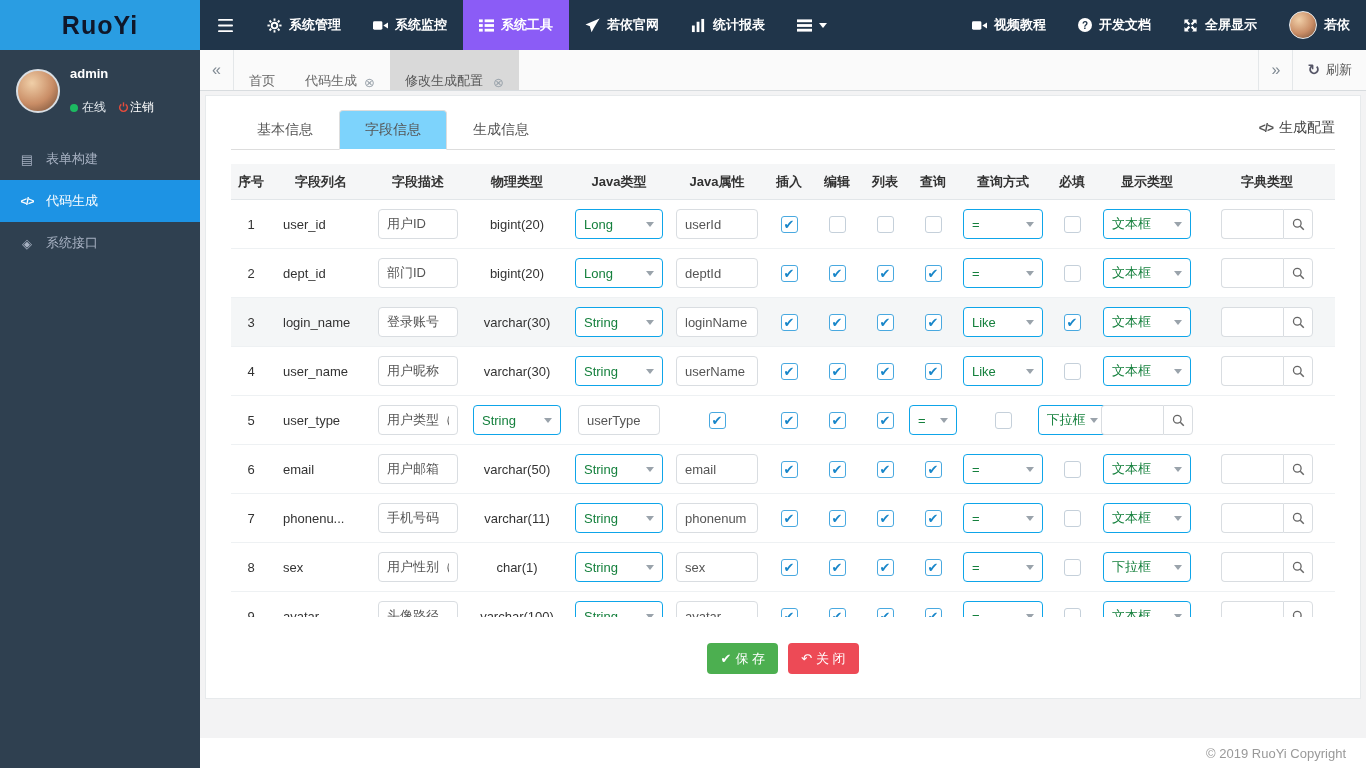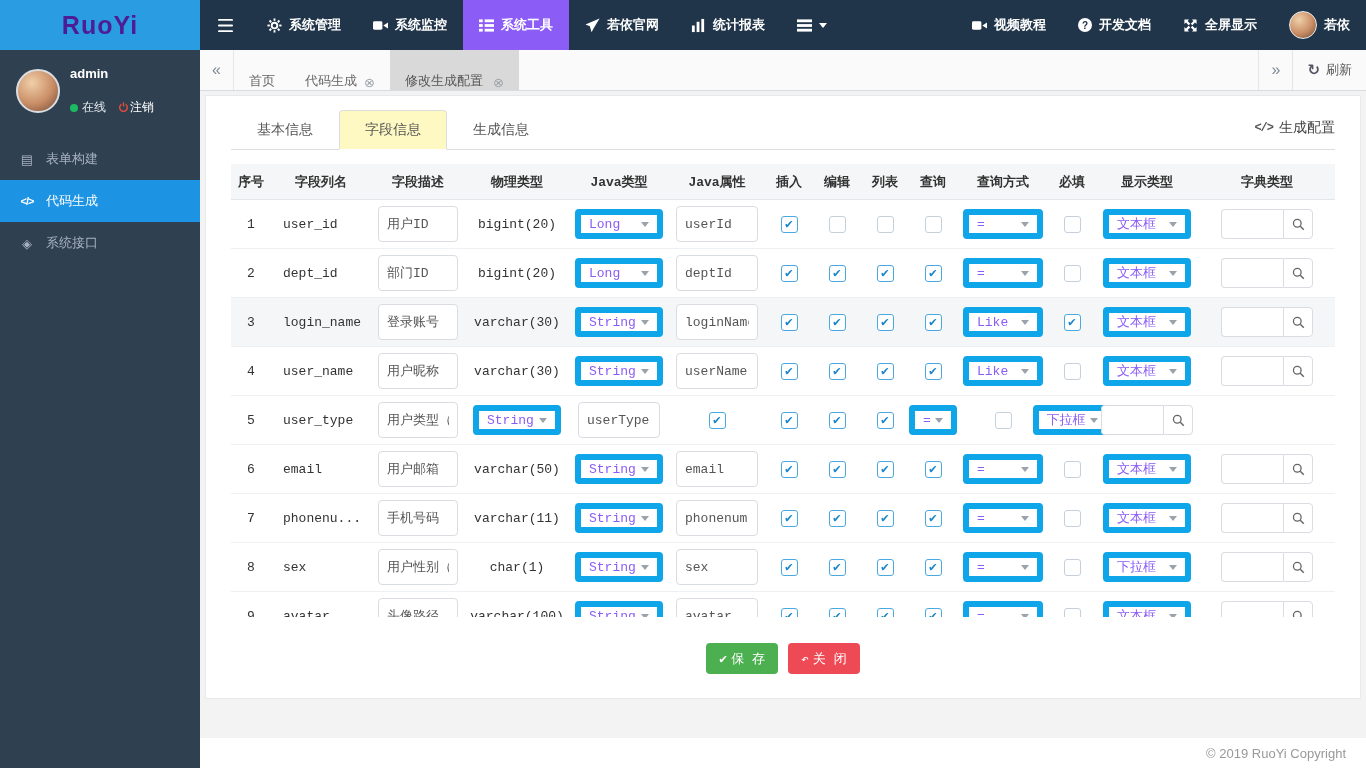--- a/index.html
+++ b/index.html
@@ -4,21 +4,21 @@
 <style>
   * { margin:0; padding:0; box-sizing:border-box; }
   html,body { width:1366px; height:768px; overflow:hidden; }
   body { font-family:"Liberation Sans","DejaVu Sans",sans-serif; font-size:13px; color:#333; background:#f3f3f4; }
   :root { --cols: 40px 100px 94px 104px 100px 96px 48px 48px 48px 48px 92px 46px 104px 1fr; }
 
   .app { display:flex; width:100%; height:100%; }
 
   
   .sidebar { width:200px; flex-shrink:0; background:#2f4050; display:flex; flex-direction:column; }
-  .logo { height:50px; background:#2a9de2; color:#4c1d95; display:flex; align-items:center; justify-content:center;
+  .logo { height:50px; background:#2a9de2; color:#0f172a; display:flex; align-items:center; justify-content:center;
           font-size:25px; font-weight:bold; letter-spacing:1px; }
   .user { padding:16px 16px 12px; display:flex; align-items:center; gap:10px; }
   .avatar-img { width:44px; height:44px; border-radius:50%; flex-shrink:0;
                 background:radial-gradient(circle at 35% 30%, #f0cfa8 0%, #c98d66 55%, #6e4a33 100%);
                 border:2px solid #d9dee3; }
   .uname { color:#fff; font-weight:bold; font-size:13px; margin-bottom:18px; }
   .ustatus { color:#e8edf1; font-size:12px; display:flex; align-items:center; gap:4px; }
   .dot { width:8px; height:8px; border-radius:50%; background:#1cba61; display:inline-block; }
   .logout { display:flex; align-items:center; gap:1px; margin-left:8px; cursor:pointer; color:#fff; }
   .menu { margin-top:10px; }
@@ -53,48 +53,48 @@
   .tab-nav-btn.right { border-left:1px solid #e4e7e9; }
   .tabs { display:flex; flex:1; }
   .tab { display:flex; align-items:flex-end; gap:7px; padding:0 15px; color:#666; font-size:13px; cursor:pointer; }
   .tab.active { background:#d9d9d9; color:#555;gap:10px; }
   .tab .tclose { color:#9aa3ab; font-size:13px; }
   .refresh-btn { display:flex; align-items:center; gap:6px; padding:0 14px; border-left:1px solid #e4e7e9;
                  color:#555; cursor:pointer; }
   .refresh-btn .ricon { font-size:15px; font-weight:bold; color:#556; }
 
   
-  .content { flex:1; padding:4px 5px 0; overflow:hidden;font-family:Liberation Mono, monospace; }
+  .content { flex:1; padding:4px 5px 0; overflow:hidden; }
   .card { background:#fff; border:1px solid #e7eaec; padding:12px 25px 0; }
 
   .ptabs { display:flex; align-items:flex-end; border-bottom:1px solid #ddd; height:42px; position:relative; }
   .ptab { padding:10px 25px; font-size:14px; color:#555; cursor:pointer; border:1px solid transparent;
           margin-bottom:-1px; border-radius:4px 4px 0 0; }
-  .ptab.active { background:#fef9c3; border-color:#ddd #ddd #fff;text-align:center; }
+  .ptab.active { background:#7dd3fc; border-color:#ddd #ddd #fff;text-align:center; }
   .config-link { margin-left:auto; display:flex; align-items:center; gap:6px; color:#444; font-size:14px;
                  padding-bottom:12px; cursor:pointer; }
   .config-link .code-glyph { font-size:12px; font-weight:bold; color:#555; letter-spacing:-1px; }
 
   
   .tablewrap { margin-top:14px; height:453px; overflow:hidden; }
   .thead { display:grid; grid-template-columns:var(--cols); background:#f5f6f7; height:36px;
            border-bottom:1px solid #e2e6e9; font-weight:bold; color:#333; }
   .thead > div { display:flex; align-items:center; justify-content:center; font-size:13px; }
   .trow { display:grid; grid-template-columns:var(--cols); height:49px; border-bottom:1px solid #eef1f3; }
   .trow:nth-child(3) { background:#f4f6f7; }
   .c { display:flex; align-items:center; justify-content:center; font-size:13px; color:#333; min-width:0; }
   .c.colname { justify-content:flex-start; padding-left:12px; overflow:hidden; white-space:nowrap; }
 
-  .txt { height:36px; border:1px solid #d9dde1; border-radius:4px; padding:0 8px; font-size:13px; color:#555;
+  .txt { height:30px; border:1px solid #d9dde1; border-radius:4px; padding:0 8px; font-size:13px; color:#555;
          font-family:inherit; background:#fff; }
   .txt.desc { width:80px; }
   .txt.jfield { width:82px; }
 
-  .select { height:30px; border:6px solid #0ea5e9; border-radius:4px; background:#fff; display:flex;
-            align-items:center; justify-content:space-between; padding:2px 8px; color:#8b5cf6; cursor:pointer; }
+  .select { height:30px; border:1px solid #0ea5e9; border-radius:4px; background:#fff; display:flex;
+            align-items:center; justify-content:space-between; padding:2px 8px; color:#15803d; cursor:pointer; }
   .select .selval { overflow:hidden; white-space:nowrap; }
   .select .scaret { width:0; height:0; border-left:4px solid transparent; border-right:4px solid transparent;
                     border-top:5px solid #9aa3ab; margin-left:4px; flex-shrink:0; }
   .select.w88 { width:88px; } .select.w80 { width:80px; }
 
   .cb { width:17px; height:17px; border:1px solid #c5d0da; border-radius:3px; background:#fff;
         display:flex; align-items:center; justify-content:center; cursor:pointer; }
   .cb.checked { border-color:#49a9e0; }
   .cb.checked::after { content:"\2714"; color:#1886c9; font-size:13px; font-weight:bold; line-height:1; }
 

